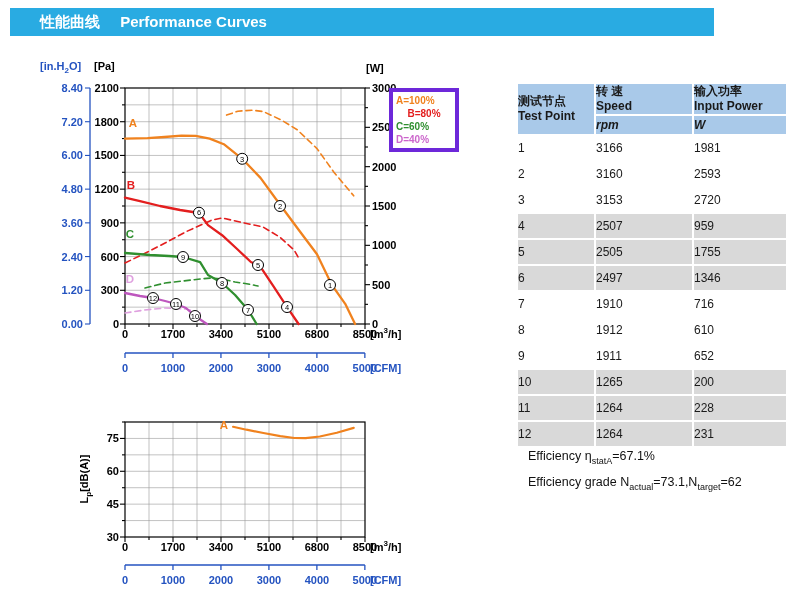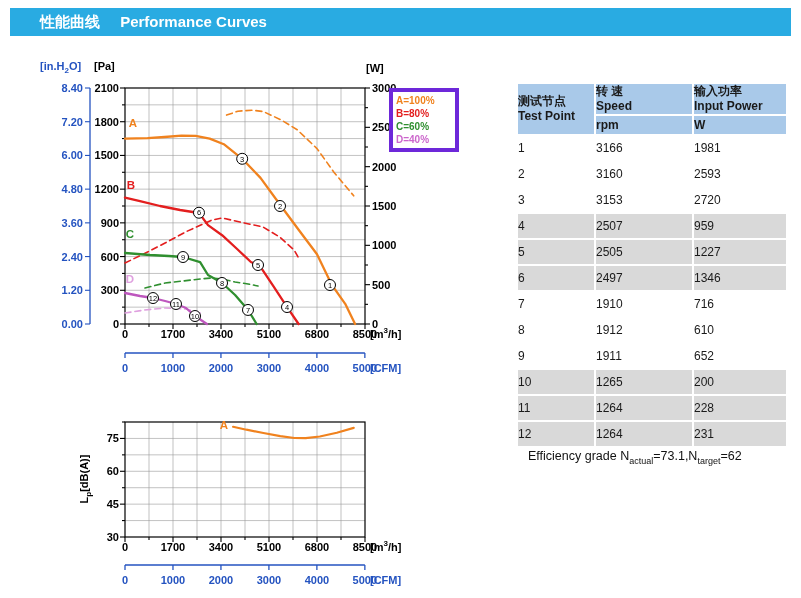--- a/index.html
+++ b/index.html
@@ -1,42 +1,42 @@
 <!DOCTYPE html>
 <html style="--header-bg: #29ABE2; --table-header-bg: #A9C9E9; --row-alt: #D9D9D9;"><head>
 <meta charset="utf-8">
 <style>
   html,body{margin:0;padding:0;}
   body{
     width:801px;height:598px;position:relative;background:#fff;
     font-family:"Liberation Sans","DejaVu Sans",sans-serif;overflow:hidden;
   }
   .title-bar{
-    position:absolute;left:10px;top:8px;width:781px;height:28px;
+    position:absolute;left:10px;top:8px;width:704px;height:28px;
     background:var(--header-bg,#29ABE2);color:#fff;font-weight:bold;font-size:15px;
     line-height:28px;padding-left:30px;box-sizing:border-box;white-space:nowrap;
   }
   .title-zh{margin-right:16px;}
   .chart-svg{position:absolute;}
   #chart-main{left:25px;top:52px;}
   #chart-noise{left:25px;top:398px;}
   .legend{
     position:absolute;left:389px;top:88px;width:56px;
     border:4px solid #6d28d9;background:#fff;padding:2px 3px;
     font-size:10px;font-weight:bold;line-height:13px;white-space:nowrap;
   }
   .datatable{
     position:absolute;left:516px;top:82px;border-collapse:collapse;
     font-size:12px;text-align:left;color:#1a1a1a;table-layout:fixed;
   }
   .datatable th,.datatable td{border:2px solid #fff;padding:0;}
   .datatable th{
     background:var(--table-header-bg,#A9C9E9);font-weight:bold;line-height:15px;
   }
-  .datatable .unit-row th{height:18px;line-height:18px;}
+  .datatable .unit-row th{height:18px;line-height:18px;font-style:italic;}
   .datatable td{height:24px;}
   .datatable tr.g-gray td{background:var(--row-alt,#D9D9D9);}
   .datatable tr.g-white td{background:#fff;}
   .erp{
     position:absolute;left:528px;top:446px;font-size:12.5px;color:#111;
     line-height:21px;white-space:nowrap;
   }
   .erp sub{font-size:9px;}
   .erp .italic{font-style:italic;}
 </style>
@@ -222,21 +222,21 @@
       <text x="153.00941176470587" y="300.74" fill="#000" font-size="7.5" font-weight="normal" text-anchor="middle">12</text>
     </g>
     <text x="132.90588235294118" y="127.33333333333331" fill="#F0821E" font-size="11.5" font-weight="bold" text-anchor="middle">A</text>
     <text x="130.9294117647059" y="188.5809523809524" fill="#E31E1E" font-size="11.5" font-weight="bold" text-anchor="middle">B</text>
     <text x="129.8" y="238.36571428571426" fill="#2F8F2F" font-size="11.5" font-weight="bold" text-anchor="middle">C</text>
     <text x="129.8" y="282.6438095238095" fill="#DFA0DF" font-size="11.5" font-weight="bold" text-anchor="middle">D</text>
   </svg>
 
 <div class="legend">
   <div class="legend-item" style="color: rgb(240, 130, 30);">A=100%</div>
-  <div class="legend-item" style="color: rgb(227, 30, 30);">B=80%</div>
+  <div class="legend-item" style="color: rgb(227, 30, 30); text-align: center;">B=80%</div>
   <div class="legend-item" style="color: rgb(47, 143, 47);">C=60%</div>
   <div class="legend-item" style="color: rgb(204, 102, 204);">D=40%</div>
 </div>
 
 <svg id="chart-noise" class="chart-svg" width="475" height="200" viewBox="25 398 475 200">
     <g>
       <line x1="149" y1="422" x2="149" y2="537" stroke="#999999" stroke-width="0.6"></line>
       <line x1="173" y1="422" x2="173" y2="537" stroke="#999999" stroke-width="0.6"></line>
       <line x1="197" y1="422" x2="197" y2="537" stroke="#999999" stroke-width="0.6"></line>
       <line x1="221" y1="422" x2="221" y2="537" stroke="#999999" stroke-width="0.6"></line>
@@ -347,21 +347,21 @@
         <td>2720</td>
       </tr>
       <tr class="g-gray">
         <td>4</td>
         <td>2507</td>
         <td>959</td>
       </tr>
       <tr class="g-gray">
         <td>5</td>
         <td>2505</td>
-        <td>1227</td>
+        <td>1755</td>
       </tr>
       <tr class="g-gray">
         <td>6</td>
         <td>2497</td>
         <td>1346</td>
       </tr>
       <tr class="g-white">
         <td>7</td>
         <td>1910</td>
         <td>716</td>
@@ -388,14 +388,15 @@
       </tr>
       <tr class="g-gray">
         <td>12</td>
         <td>1264</td>
         <td>231</td>
       </tr>
     </tbody>
 </table>
 
 <div class="erp">
+  <div><span>Efficiency η</span><sub>statA</sub><span>=67.1%</span></div>
   <div><span>Efficiency grade N</span><sub>actual</sub><span>=73.1,N</span><sub>target</sub><span>=62</span></div>
 </div>
 
 </body></html>

